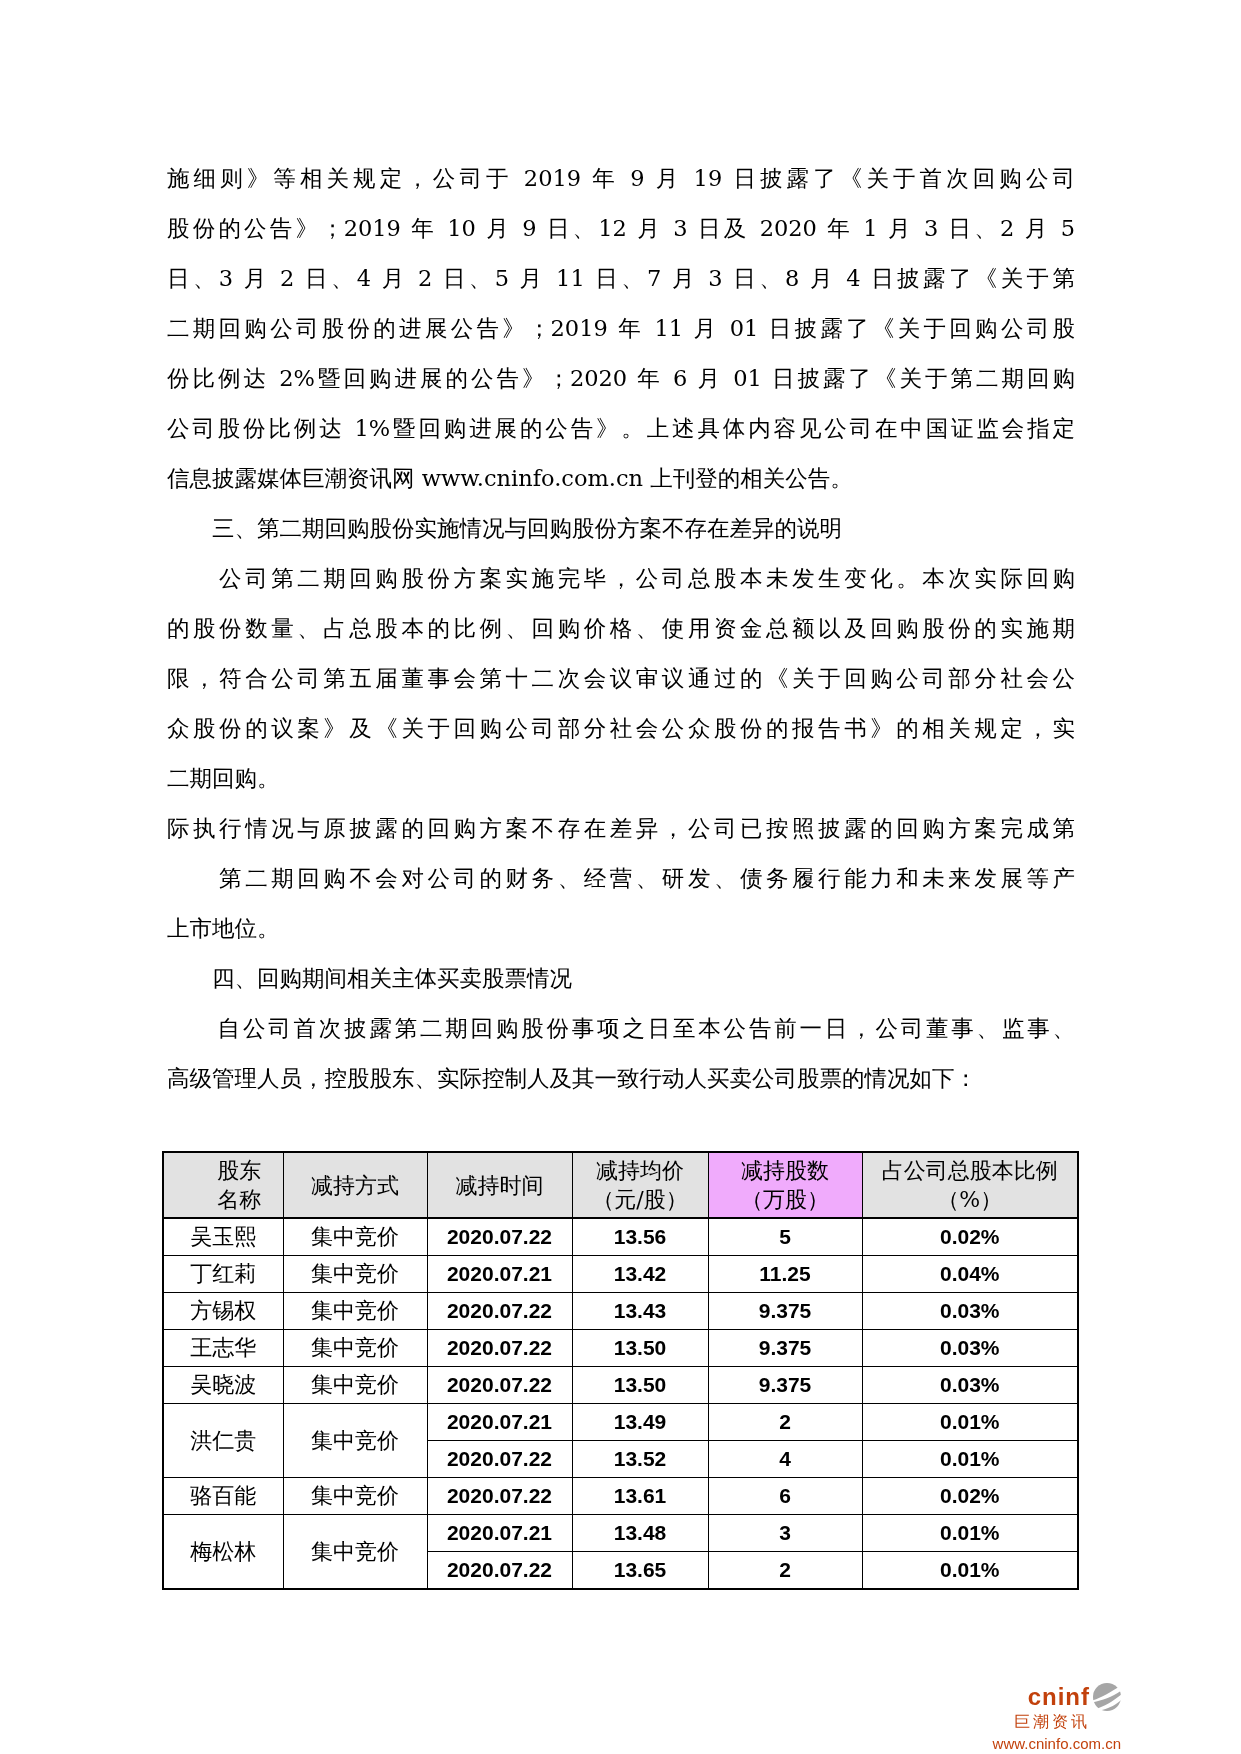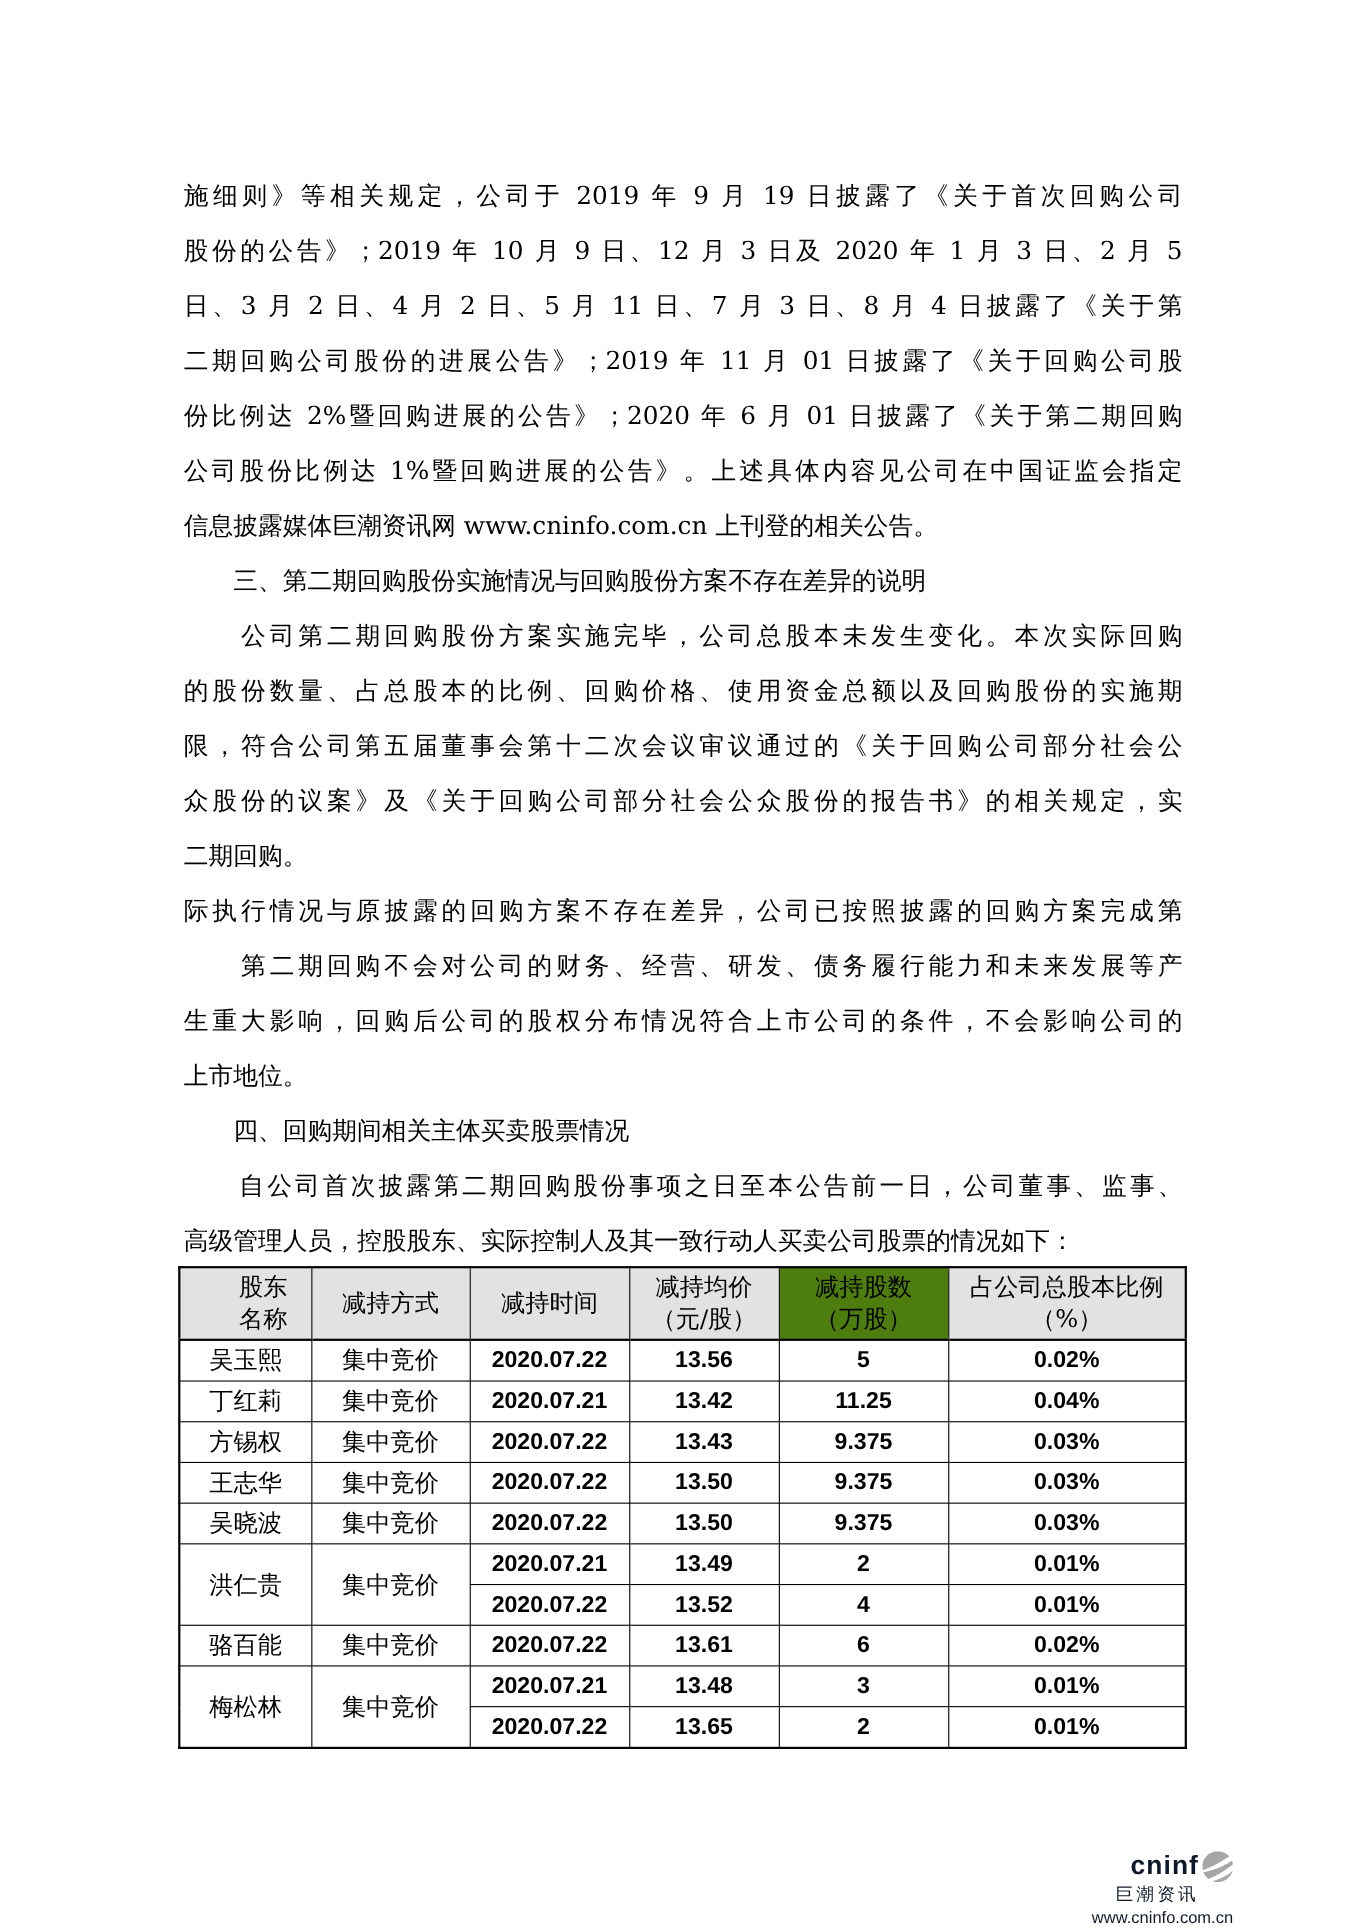--- a/index.html
+++ b/index.html
@@ -106,21 +106,20 @@
       <div class="line fill">公司股份比例达 1%暨回购进展的公告》。上述具体内容见公司在中国证监会指定</div>
       <div class="line">信息披露媒体巨潮资讯网 www.cninfo.com.cn 上刊登的相关公告。</div>
       <div class="line">　　三、第二期回购股份实施情况与回购股份方案不存在差异的说明</div>
       <div class="line fill">　　公司第二期回购股份方案实施完毕，公司总股本未发生变化。本次实际回购</div>
       <div class="line fill">的股份数量、占总股本的比例、回购价格、使用资金总额以及回购股份的实施期</div>
       <div class="line fill">限，符合公司第五届董事会第十二次会议审议通过的《关于回购公司部分社会公</div>
       <div class="line fill">众股份的议案》及《关于回购公司部分社会公众股份的报告书》的相关规定，实</div>
       <div class="line">二期回购。</div>
       <div class="line fill">际执行情况与原披露的回购方案不存在差异，公司已按照披露的回购方案完成第</div>
       <div class="line fill">　　第二期回购不会对公司的财务、经营、研发、债务履行能力和未来发展等产</div>
-      <div class="line fill">生重大影响，回购后公司的股权分布情况符合上市公司的条件，不会影响公司的</div>
       <div class="line">上市地位。</div>
       <div class="line">　　四、回购期间相关主体买卖股票情况</div>
       <div class="line fill">　　自公司首次披露第二期回购股份事项之日至本公告前一日，公司董事、监事、</div>
       <div class="line">高级管理人员，控股股东、实际控制人及其一致行动人买卖公司股票的情况如下：</div>
     </div>
 
   <table class="trades">
     <colgroup>
       <col style="width:120px">
         <col style="width:144px">
@@ -138,21 +137,21 @@
           <th style="background: rgb(226, 226, 226);">
             <div>减持方式</div>
           </th>
           <th style="background: rgb(226, 226, 226);">
             <div>减持时间</div>
           </th>
           <th style="background: rgb(226, 226, 226);">
             <div>减持均价</div>
             <div>（元/股）</div>
           </th>
-          <th style="background: #4d7c0f;">
+          <th style="background: #f0abfc;">
             <div>减持股数</div>
             <div>（万股）</div>
           </th>
           <th style="background: rgb(226, 226, 226); margin-left: 13px;">
             <div>占公司总股本比例</div>
             <div>（%）</div>
           </th>
         </tr>
       </thead>
     <tbody id="tblBody">
@@ -228,21 +227,21 @@
         </tr>
         <tr>
           <td class="num">2020.07.22</td>
           <td class="num">13.65</td>
           <td class="num">2</td>
           <td class="num">0.01%</td>
         </tr>
       </tbody>
   </table>
 
-  <div class="footer" style="color: #0f172a;">
+  <div class="footer" style="color: #c2410c;">
     <div class="brand-row">
       <span class="brand">cninf</span>
       <span class="swirl">
         <svg viewBox="0 0 100 100" aria-hidden="true">
           <circle cx="50" cy="50" r="50" fill="#a6a6a6"></circle>
           <path fill="#ffffff" d="M0 62 C 30 52 62 34 100 8 L 100 28 C 68 50 32 63 0 69 Z"></path>
           <path fill="#ffffff" d="M6 94 C 40 85 72 64 100 42 L 100 62 C 76 83 45 96 18 99 Z"></path>
         </svg>
       </span>
     </div>

